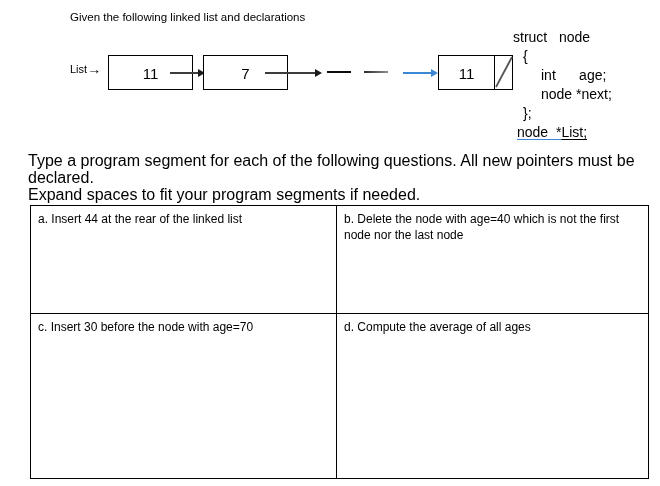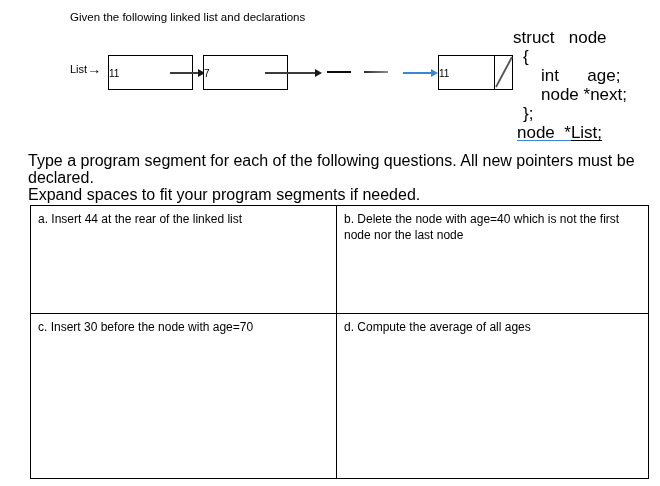--- a/index.html
+++ b/index.html
@@ -60,21 +60,22 @@
     position: absolute;
     border: 1.4px solid #000000;
     background: #ffffff;
     box-sizing: border-box;
   }
   .node-box .val {
     position: absolute;
     left: 0; right: 0;
     top: 50%;
     transform: translateY(-50%);
-    font-size: 10px;
+    text-align: center;
+    font-size: 15px;
   }
   #node-1 { left: 108px; top: 55px; width: 85px; height: 35px; }
   #node-2 { left: 203px; top: 55px; width: 85px; height: 35px; }
   #node-3 { left: 438px; top: 55px; width: 75px; height: 35px; }
   #node-3 .val { left: 0; width: 55px; }
 
   .null-divider {
     position: absolute;
     left: 55px;
     top: 0;
@@ -126,21 +127,21 @@
 
   #arrow-blue { left: 403px; top: 68px; width: 37px; }
   #arrow-blue .shaft { width: 30px; background: #3b87d3; height: 1.8px; }
   #arrow-blue .head  { left: 28px; border-left-color: #3b87d3; }
 
   
   .struct-block {
     position: absolute;
     left: 513px;
     top: 28px;
-    font-size: 17px;
+    font-size: 14px;
     line-height: 19px;
   }
   .struct-line { white-space: pre; }
   .struct-line.indent-1 { padding-left: 4px; }
   .struct-line.indent-2 { padding-left: 28px; }
   .struct-line.indent-brace { padding-left: 10px; }
   .underline-blue {
     text-decoration: underline;
     text-decoration-color: #3b87d3;
     text-underline-offset: 2px;

